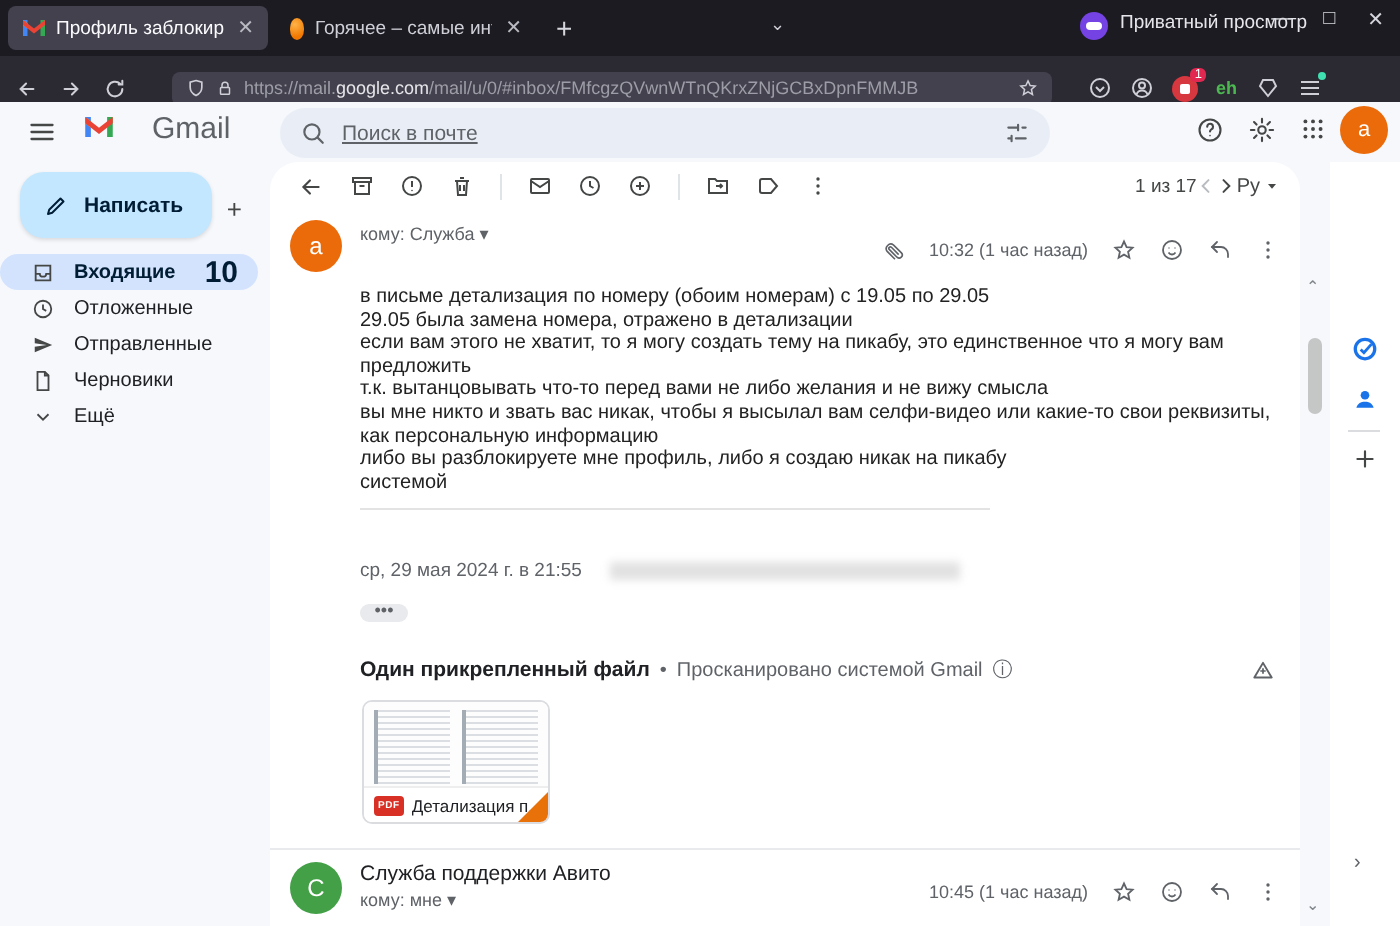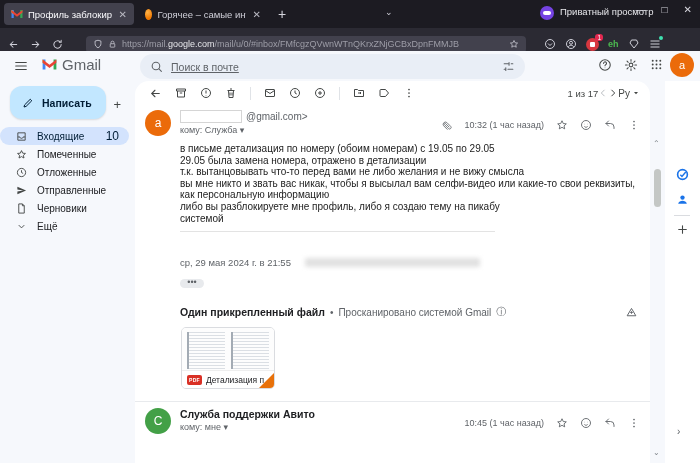--- a/index.html
+++ b/index.html
@@ -31,53 +31,53 @@
   .abk:after { content:""; position:absolute; left:4px; top:4px; width:5px; height:5px; border-radius:1px; background:#fff; }
   .abk .bdg { position:absolute; right:-4px; top:-4px; background:#e22850; color:#fff; font-size:6.5px; padding:0 2px; border-radius:3px; }
   .eh { color:#4cb950; font-weight:bold; font-size:9px; }
   .menu3 { position:relative; }
   .menu3 .dot { position:absolute; right:-2px; top:-2px; width:4px; height:4px; border-radius:50%; background:#3fe1b0; }
 
   
   .gmail { position:absolute; left:0; top:51px; width:700px; height:412px; background:#f6f8fc; }
   .gm-head { position:relative; height:30px; }
   .hamb { position:absolute; left:14px; top:8px; color:#444746; }
-  .glogo { position:absolute; left:40px; top:5px; display:flex; align-items:center; gap:3px; }
+  .glogo { position:absolute; left:40px; top:5px; display:flex; align-items:flex-start; gap:17px; }
   .glogo span { font-size:15px; color:#5f6368; }
   .search { position:absolute; left:140px; top:3px; width:385px; height:25px; background:#e9eef6; border-radius:13px; display:flex; align-items:center; padding:0 10px; gap:8px; color:#5f6368;text-decoration:underline; }
   .search .ph { font-size:10.5px; color:#5f6368; flex:1; }
   .hico { position:absolute; top:7px; color:#444746; }
   .avatar { position:absolute; width:24px; height:24px; border-radius:50%; color:#fff; font-size:11px; display:flex; align-items:center; justify-content:center; }
   .av-top { left:670px; top:2px; background:#eb6b0a; }
 
   .gm-body { position:absolute; left:0; top:30px; right:0; bottom:0; }
   
   .sbar { position:absolute; left:0; top:0; width:135px; bottom:0; font-size:10px; color:#202124; }
   .compose { position:absolute; left:10px; top:5px; width:96px; height:33px; background:#c2e7ff; border-radius:12px; display:flex; align-items:center; gap:8px; padding:0 12px; color:#001d35; font-weight:bold; font-size:10.5px; box-shadow:0 1px 2px rgba(0,0,0,.12); }
   .nav { position:absolute; left:0; top:46px; width:135px; }
   .nitem { display:flex; align-items:center; gap:10px; height:18px; padding:0 10px 0 16px; border-radius:9px; margin-right:6px; color:#202124; }
-  .nitem .cnt { margin-left:auto; font-size:12px; }
-  .nitem.sel { background:#d3e3fd; font-weight:normal; color:#001d35; }
+  .nitem .cnt { margin-left:auto; font-size:15px; }
+  .nitem.sel { background:#d3e3fd; font-weight:bold; color:#001d35; }
   .nitem svg { color:#444746; flex:0 0 auto; }
   .labels { display:flex; align-items:center; margin:16px 14px 0 16px; font-weight:bold; font-size:10.5px; }
   .labels .plus { margin-left:auto; font-weight:normal; font-size:13px; color:#444746; }
 
   
   .card { position:absolute; left:135px; top:0; width:515px; bottom:0; background:#fff; border-radius:14px 14px 0 0; overflow:hidden; }
   .tbar { height:24px; display:flex; align-items:center; gap:13px; padding:0 10px 0 14px; color:#444746; }
   .tsep { width:1px; height:13px; background:#e0e3e7; }
   .pager { margin-left:auto; display:flex; align-items:center; gap:0; font-size:9.5px; color:#444746; }
   .lang { display:flex; align-items:center; gap:2px; font-size:10px; }
   .mailhead { display:flex; padding:5px 10px 0 10px; }
   .mh-av { position:static; width:26px; height:26px; font-size:12px; }
   .av-o { background:#eb6b0a; } .av-g { background:#43a047; }
   .mh-mid { margin-left:9px; flex:1; min-width:0; }
   .mh-line1 { display:flex; align-items:center; gap:4px; font-size:10px; color:#5f6368; }
   .redact { width:62px; height:13px; background:#fff; border:1px solid #d5d5d5; }
-  .sender-b { font-weight:bold; color:#202124; font-size:10.5px; }
+  .sender-b { font-weight:normal; color:#202124; font-size:10.5px; }
   .mh-line2 { font-size:9px; color:#5f6368; margin-top:2px; }
   .mh-meta { display:flex; align-items:center; gap:12px; color:#5f6368; font-size:9px; white-space:nowrap; padding-top:4px; }
   .mbody { margin:7px 0 0 45px; font-size:10px; line-height:11.6px; color:#222; }
   .qdiv { margin:7px 0 0 45px; width:315px; border-top:1px solid #e3e3e3; }
   .qdate { margin:25px 0 0 45px; display:flex; align-items:center; gap:14px; font-size:9.5px; color:#5f6368; }
   .blurbox { width:175px; height:9px; background:#c9c9c9; filter:blur(2px); opacity:.55; }
   .dotsbtn { margin:11px 0 0 45px; width:24px; height:9px; background:#e8eaed; border-radius:5px; color:#5f6368; font-size:9px; line-height:6px; text-align:center; }
   .athead { margin:17px 10px 0 45px; display:flex; align-items:center; gap:5px; font-size:10px; color:#5f6368; }
   .athead b { color:#202124; font-size:10.5px; }
   .atcard { position:relative; margin:8px 0 0 46px; width:94px; height:62px; border:1px solid #dadce0; border-radius:5px; overflow:hidden; background:#fff; }
@@ -263,26 +263,20 @@
           <div class="nitem sel">
             <svg width="11" height="11" viewBox="0 0 24 24" fill="none" stroke="currentColor" stroke-width="2">
                 <path d="M4 4h16v16H4z"></path>
                 <path d="M4 13h4.5c0 2 1.5 3 3.5 3s3.5-1 3.5-3H20"></path>
               </svg>
             <span>Входящие</span>
             <span class="cnt">10</span>
           </div>
           <div class="nitem">
             <svg width="11" height="11" viewBox="0 0 24 24" fill="none" stroke="currentColor" stroke-width="2">
-                <path d="M12 3.5l2.6 5.6 6 .6-4.5 4.1 1.3 5.9-5.4-3.1-5.4 3.1 1.3-5.9L3.4 9.7l6-.6z"></path>
-              </svg>
-            <span>Помеченные</span>
-          </div>
-          <div class="nitem">
-            <svg width="11" height="11" viewBox="0 0 24 24" fill="none" stroke="currentColor" stroke-width="2">
                 <circle cx="12" cy="12" r="9"></circle>
                 <path d="M12 7v5l3.5 2"></path>
               </svg>
             <span>Отложенные</span>
           </div>
           <div class="nitem">
             <svg width="11" height="11" viewBox="0 0 24 24" fill="currentColor">
                 <path d="M3 20l19-8L3 4v6l13 2-13 2z"></path>
               </svg>
             <span>Отправленные</span>
@@ -363,24 +357,20 @@
                 <svg width="8" height="8" viewBox="0 0 24 24" fill="currentColor">
                   <path d="M6 9h12l-6 7z"></path>
                 </svg>
               </span>
           </span>
         </div>
 
         <div class="mailhead">
           <span class="avatar mh-av av-o">a</span>
           <div class="mh-mid">
-            <div class="mh-line1">
-              <span class="redact"></span>
-              <span>@gmail.com&gt;</span>
-            </div>
             <div class="mh-line2"><span>кому: Служба</span> <span>▾</span></div>
           </div>
           <div class="mh-meta">
             <svg width="11" height="11" viewBox="0 0 24 24" fill="none" stroke="currentColor" stroke-width="1.8" style="transform:rotate(90deg)">
                 <path d="M21 12l-8.5 8.5a5 5 0 0 1-7-7L14 5a3.4 3.4 0 0 1 4.8 4.8L10.3 18.3a1.7 1.7 0 0 1-2.4-2.4L16 8"></path>
               </svg>
             <span>10:32 (1 час назад)</span>
             <svg width="12" height="12" viewBox="0 0 24 24" fill="none" stroke="currentColor" stroke-width="1.8">
                 <path d="M12 3.5l2.6 5.6 6 .6-4.5 4.1 1.3 5.9-5.4-3.1-5.4 3.1 1.3-5.9L3.4 9.7l6-.6z"></path>
               </svg>
@@ -398,23 +388,24 @@
                 <circle cx="12" cy="5" r="1.7"></circle>
                 <circle cx="12" cy="12" r="1.7"></circle>
                 <circle cx="12" cy="19" r="1.7"></circle>
               </svg>
           </div>
         </div>
 
         <div class="mbody">
           <div>в письме детализация по номеру (обоим номерам) с 19.05 по 29.05</div>
           <div>29.05 была замена номера, отражено в детализации</div>
+          <div>если вам этого не хватит, то я могу создать тему на пикабу, это единственное что я могу вам предложить</div>
           <div>т.к. вытанцовывать что-то перед вами не либо желания и не вижу смысла</div>
           <div>вы мне никто и звать вас никак, чтобы я высылал вам селфи-видео или какие-то свои реквизиты, как персональную информацию</div>
-          <div>либо вы разблокируете мне профиль, либо я создаю тему на пикабу</div>
+          <div>либо вы разблокируете мне профиль, либо я создаю никак на пикабу</div>
           <div>системой</div>
         </div>
         <div class="qdiv"></div>
         <div class="qdate">
           <span>ср, 29 мая 2024 г. в 21:55</span>
           <span class="blurbox"></span>
         </div>
         <div class="dotsbtn">•••</div>
 
         <div class="athead">

